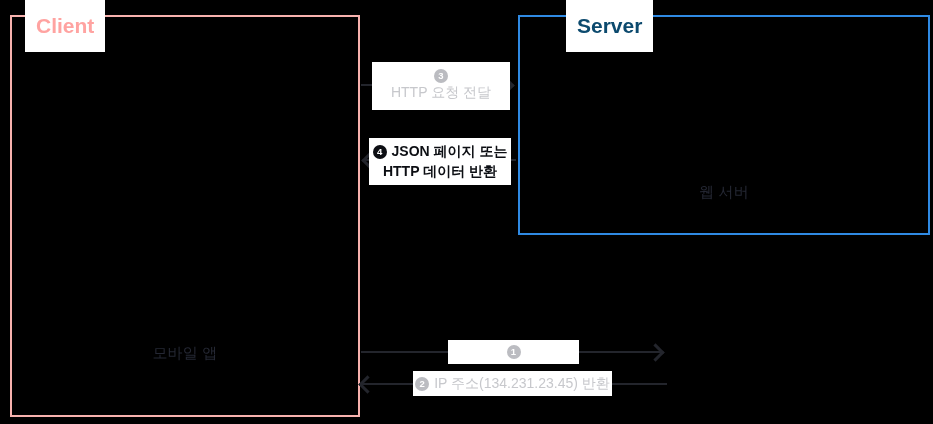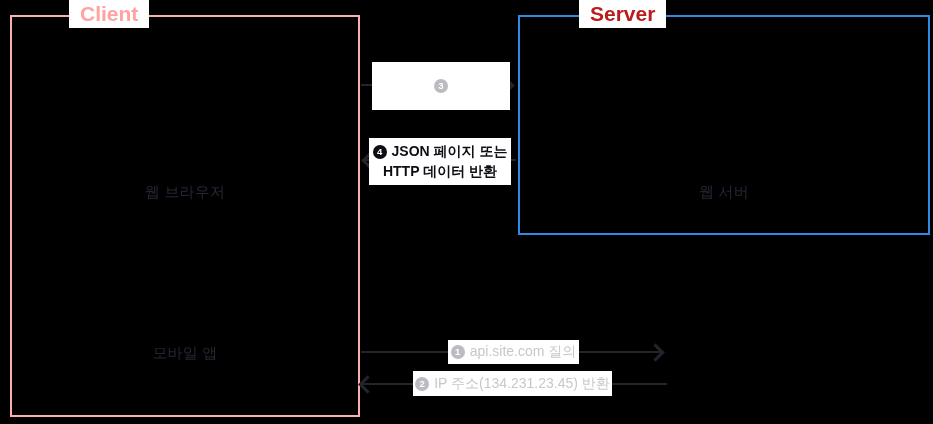--- a/index.html
+++ b/index.html
@@ -12,25 +12,24 @@
   }
   
   .gbox{position:absolute;border:2px solid;background:transparent;z-index:0;}
   .client-box{left:10px;top:15px;width:346px;height:398px;border-color:#f7b2ae;}
   .server-box{left:518px;top:15px;width:408px;height:216px;border-color:#2f8ae3;}
   
   .gtitle{
     position:absolute;top:0;z-index:3;
     background:#ffffff;
     font-weight:bold;font-size:21px;line-height:28px;
-    padding:0 11px;
-    margin-left:44px;
+    padding:12px 11px;
   }
   .client-title{left:25px;color:#ffa3a1;}
-  .server-title{left:535px;color:#b91c1c;}
+  .server-title{left:566px;color:#0c4a6e;}
   
   .node-label{
     position:absolute;text-align:center;z-index:1;
     font-size:15px;color:#252834;letter-spacing:.2px;
   }
   .web-browser{left:10px;width:350px;top:183px;}
   .mobile-app{left:10px;width:350px;top:344px;}
   .web-server{left:518px;width:412px;top:183px;}
   
   .aline{position:absolute;height:2px;background:#23252c;z-index:1;}
@@ -71,48 +70,47 @@
 <body>
 
 <div class="canvas">
 
   <div class="gbox client-box"></div>
   <div class="gbox server-box"></div>
 
   <div class="gtitle client-title">Client</div>
   <div class="gtitle server-title">Server</div>
 
-  <div class="node-label web-browser">웹 브라우저</div>
   <div class="node-label web-server">웹 서버</div>
   <div class="node-label mobile-app">모바일 앱</div>
 
   <div class="aline line-s3"></div>
   <span class="chev chev-right head-s3"></span>
   <div class="pill pill-dim pill-s3">
     <div class="pill-line">
       <span class="numbadge badge-dim">3</span>
     </div>
+    <div class="pill-line">HTTP 요청 전달</div>
   </div>
 
   <div class="aline line-s4"></div>
   <span class="chev chev-left head-s4"></span>
   <div class="pill pill-active pill-s4">
     <div class="pill-line">
       <span class="numbadge badge-active">4</span>
       <span>JSON 페이지 또는</span>
     </div>
     <div class="pill-line">HTTP 데이터 반환</div>
   </div>
 
   <div class="aline line-s1"></div>
   <span class="chev chev-right head-s1"></span>
   <div class="pill pill-dim pill-s1">
     <div class="pill-line">
       <span class="numbadge badge-dim">1</span>
-      <span>api.site.com 질의</span>
     </div>
   </div>
 
   <div class="aline line-s2"></div>
   <span class="chev chev-left head-s2"></span>
   <div class="pill pill-dim pill-s2">
     <div class="pill-line">
       <span class="numbadge badge-dim">2</span>
       <span>IP 주소(134.231.23.45) 반환</span>
     </div>

